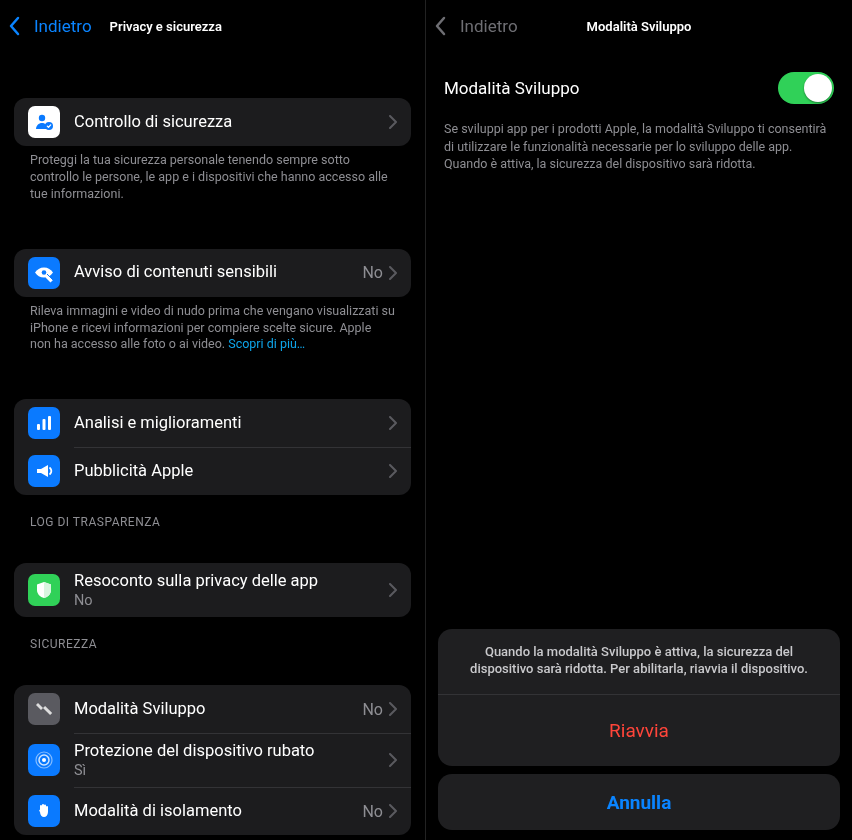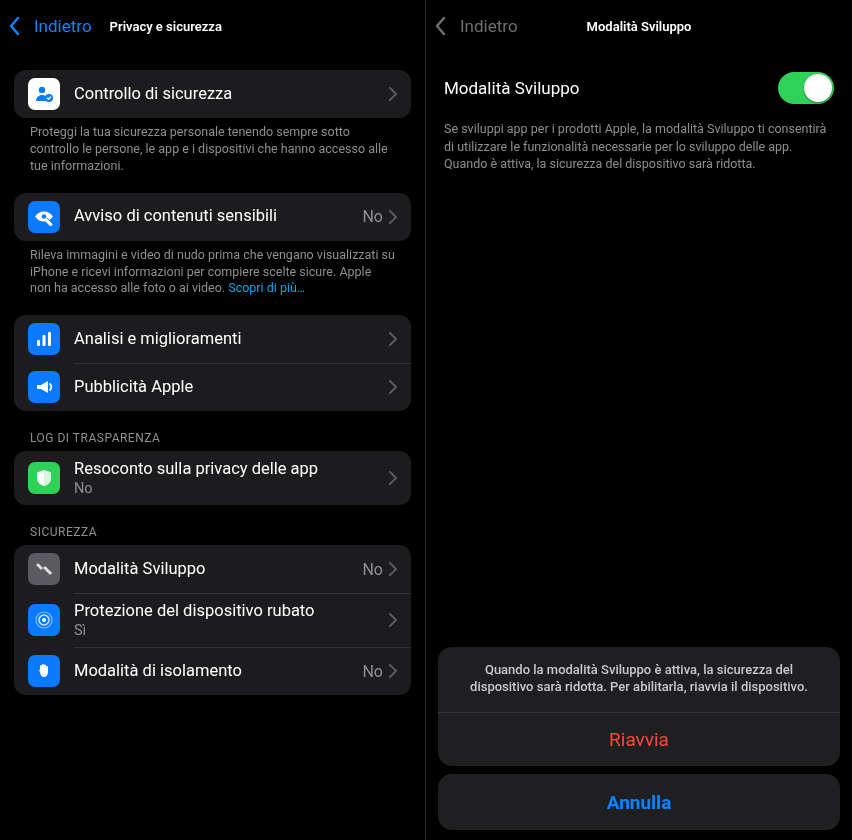--- a/index.html
+++ b/index.html
@@ -68,20 +68,21 @@
   }
   .group-footer a {
     color: #0ea5e9;
     text-decoration: none;
     margin-top: 28px;
   }
   .group {
     background: #1c1c1e;
     border-radius: 12px;
     overflow: hidden;
+    margin-top: 28px;
   }
   .row {
     display: flex;
     align-items: center;
     min-height: 48px;
     padding: 8px 14px;
     cursor: pointer;
     position: relative;
   }
   .row + .row::before {
@@ -183,21 +184,21 @@
   }
   .sheet-msg {
     font-size: 13px;
     color: #c9c9cc;
     text-align: center;
     padding: 14px 18px 16px;
     line-height: 1.35;
     font-weight: 500;
   }
   .sheet-btn {
-    height: 54px;
+    height: 72px;
     display: flex;
     align-items: center;
     justify-content: center;
     font-size: 19px;
     cursor: pointer;
     border-top: 1px solid #333336;
   }
   .sheet-btn.danger { color: #ff453a; }
   .sheet-cancel {
     background: #1f1f21;

